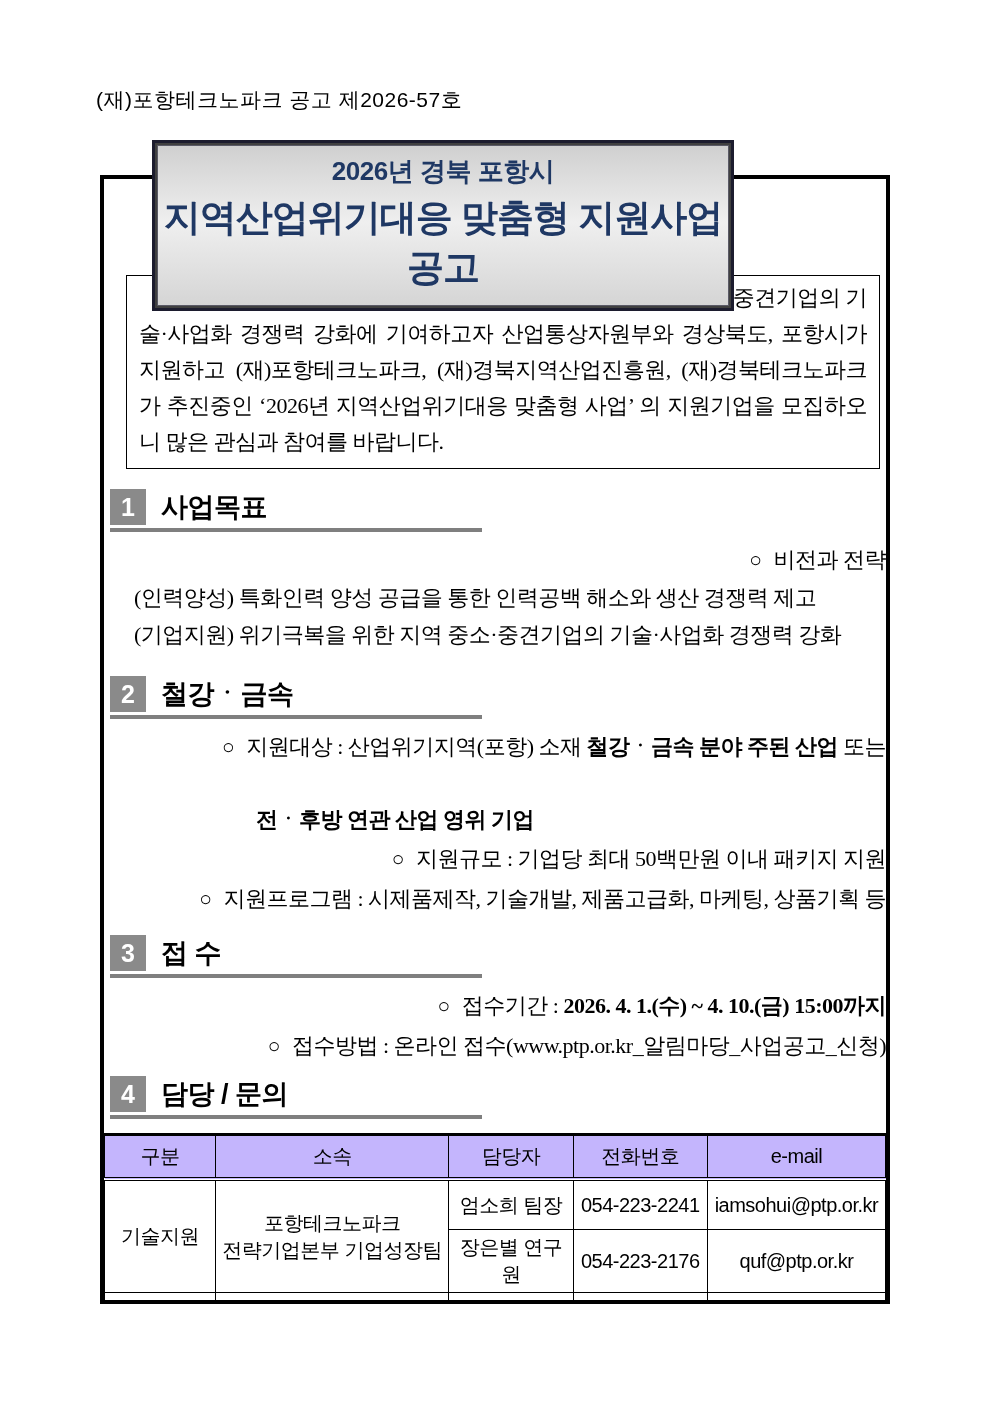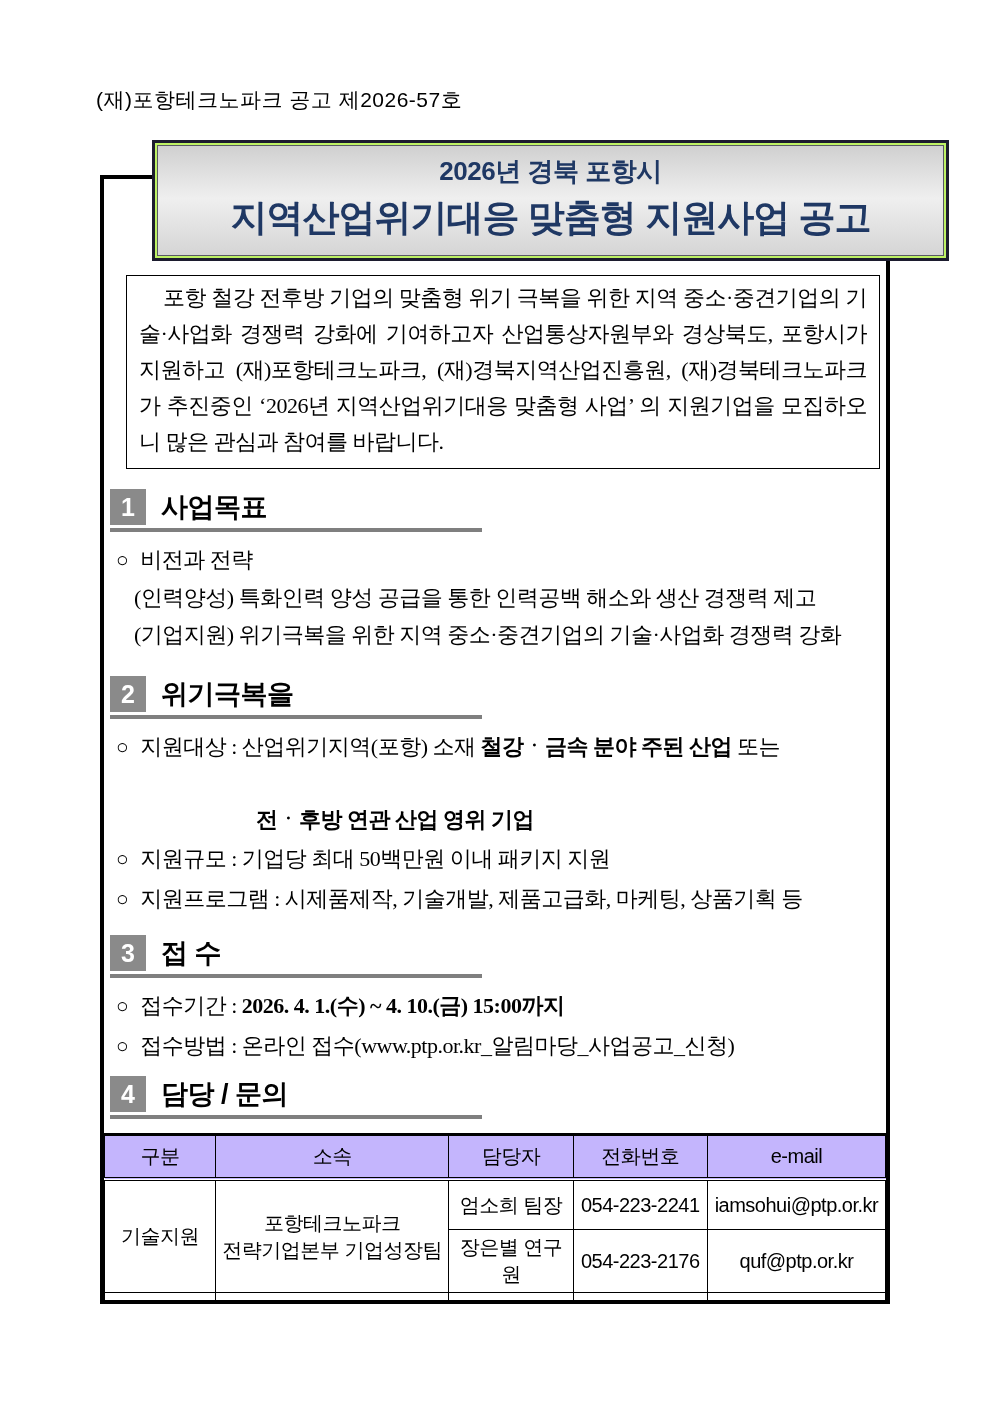--- a/index.html
+++ b/index.html
@@ -11,22 +11,22 @@
     position:absolute;left:96px;top:86px;
     font-size:21px;letter-spacing:0.5px;
   }
   
   .frame{
     position:absolute;left:100px;top:175px;width:782px;height:1121px;
     border:4px solid #000;background:#fff;
   }
   
   .title-box{
-    position:absolute;left:152px;top:140px;width:797px;z-index:3;
-    border:3px solid #1c1c2e;background:#bef264;padding:2px;
+    position:absolute;left:152px;top:140px;width:582px;z-index:3;
+    border:3px solid #1c1c2e;background:#404040;padding:2px;
     box-sizing:border-box;
   }
   .title-box-inner{
     border:1px solid #5a5a66;
     background:linear-gradient(180deg,#d0d0d0 0%,#efefef 48%,#d5d5d5 100%);
     text-align:center;padding:8px 4px 12px;
   }
   .title-line1{
     font-size:26px;font-weight:bold;color:#1f3864;letter-spacing:-0.5px;
   }
@@ -43,21 +43,21 @@
     margin:20px 0 0 6px;width:372px;border-bottom:4px solid #7f7f7f;
     padding-bottom:3px;display:flex;align-items:center;gap:15px;box-sizing:border-box;
   }
   .sec-badge{
     width:36px;height:36px;background:#8a8a8a;color:#fff;flex:0 0 36px;
     font-size:25px;font-weight:bold;display:flex;align-items:center;justify-content:center;
   }
   .sec-title{font-size:27px;font-weight:bold;letter-spacing:-0.5px;}
   .bullet-line{
     font-family:"Liberation Serif",serif;font-size:22px;line-height:31px;
-    margin:12px 0 0 12px;letter-spacing:-0.5px;white-space:nowrap;
+    margin:12px 0 0 12px;letter-spacing:-0.5px;white-space:nowrap;text-align:right;
   }
   .bullet-circle{display:inline-block;margin-right:12px;font-size:21px;}
   .sub-line{
     font-family:"Liberation Serif",serif;font-size:22px;line-height:31px;
     margin:6px 0 0 30px;letter-spacing:-0.5px;white-space:nowrap;
   }
   .sub-line2{
     font-family:"Liberation Serif",serif;font-size:22px;line-height:31px;
     margin:8px 0 0 152px;letter-spacing:-0.5px;white-space:nowrap;
   }
@@ -109,21 +109,21 @@
       <div class="sec-title">사업목표</div>
     </div>
     <div class="bullet-line">
       <span class="bullet-circle">○</span><span>비전과 전략</span>
     </div>
     <div class="sub-line">(인력양성) 특화인력 양성 공급을 통한 인력공백 해소와 생산 경쟁력 제고</div>
     <div class="sub-line">(기업지원) 위기극복을 위한 지역 중소·중견기업의 기술·사업화 경쟁력 강화</div>
 
     <div class="sec-header sec2">
       <div class="sec-badge">2</div>
-      <div class="sec-title">위기극복을</div>
+      <div class="sec-title">철강ㆍ금속</div>
     </div>
     <div class="bullet-line">
       <span class="bullet-circle">○</span><span>지원대상 : 산업위기지역(포항) 소재 </span><span class="bold-seg">철강ㆍ금속 분야 주된 산업</span><span> 또는</span>
     </div>
     <div class="sub-line2 bold-seg">전ㆍ후방 연관 산업 영위 기업</div>
     <div class="bullet-line mt8">
       <span class="bullet-circle">○</span><span>지원규모 : 기업당 최대 50백만원 이내 패키지 지원</span>
     </div>
     <div class="bullet-line mt8">
       <span class="bullet-circle">○</span><span>지원프로그램 : 시제품제작, 기술개발, 제품고급화, 마케팅, 상품기획 등</span>

